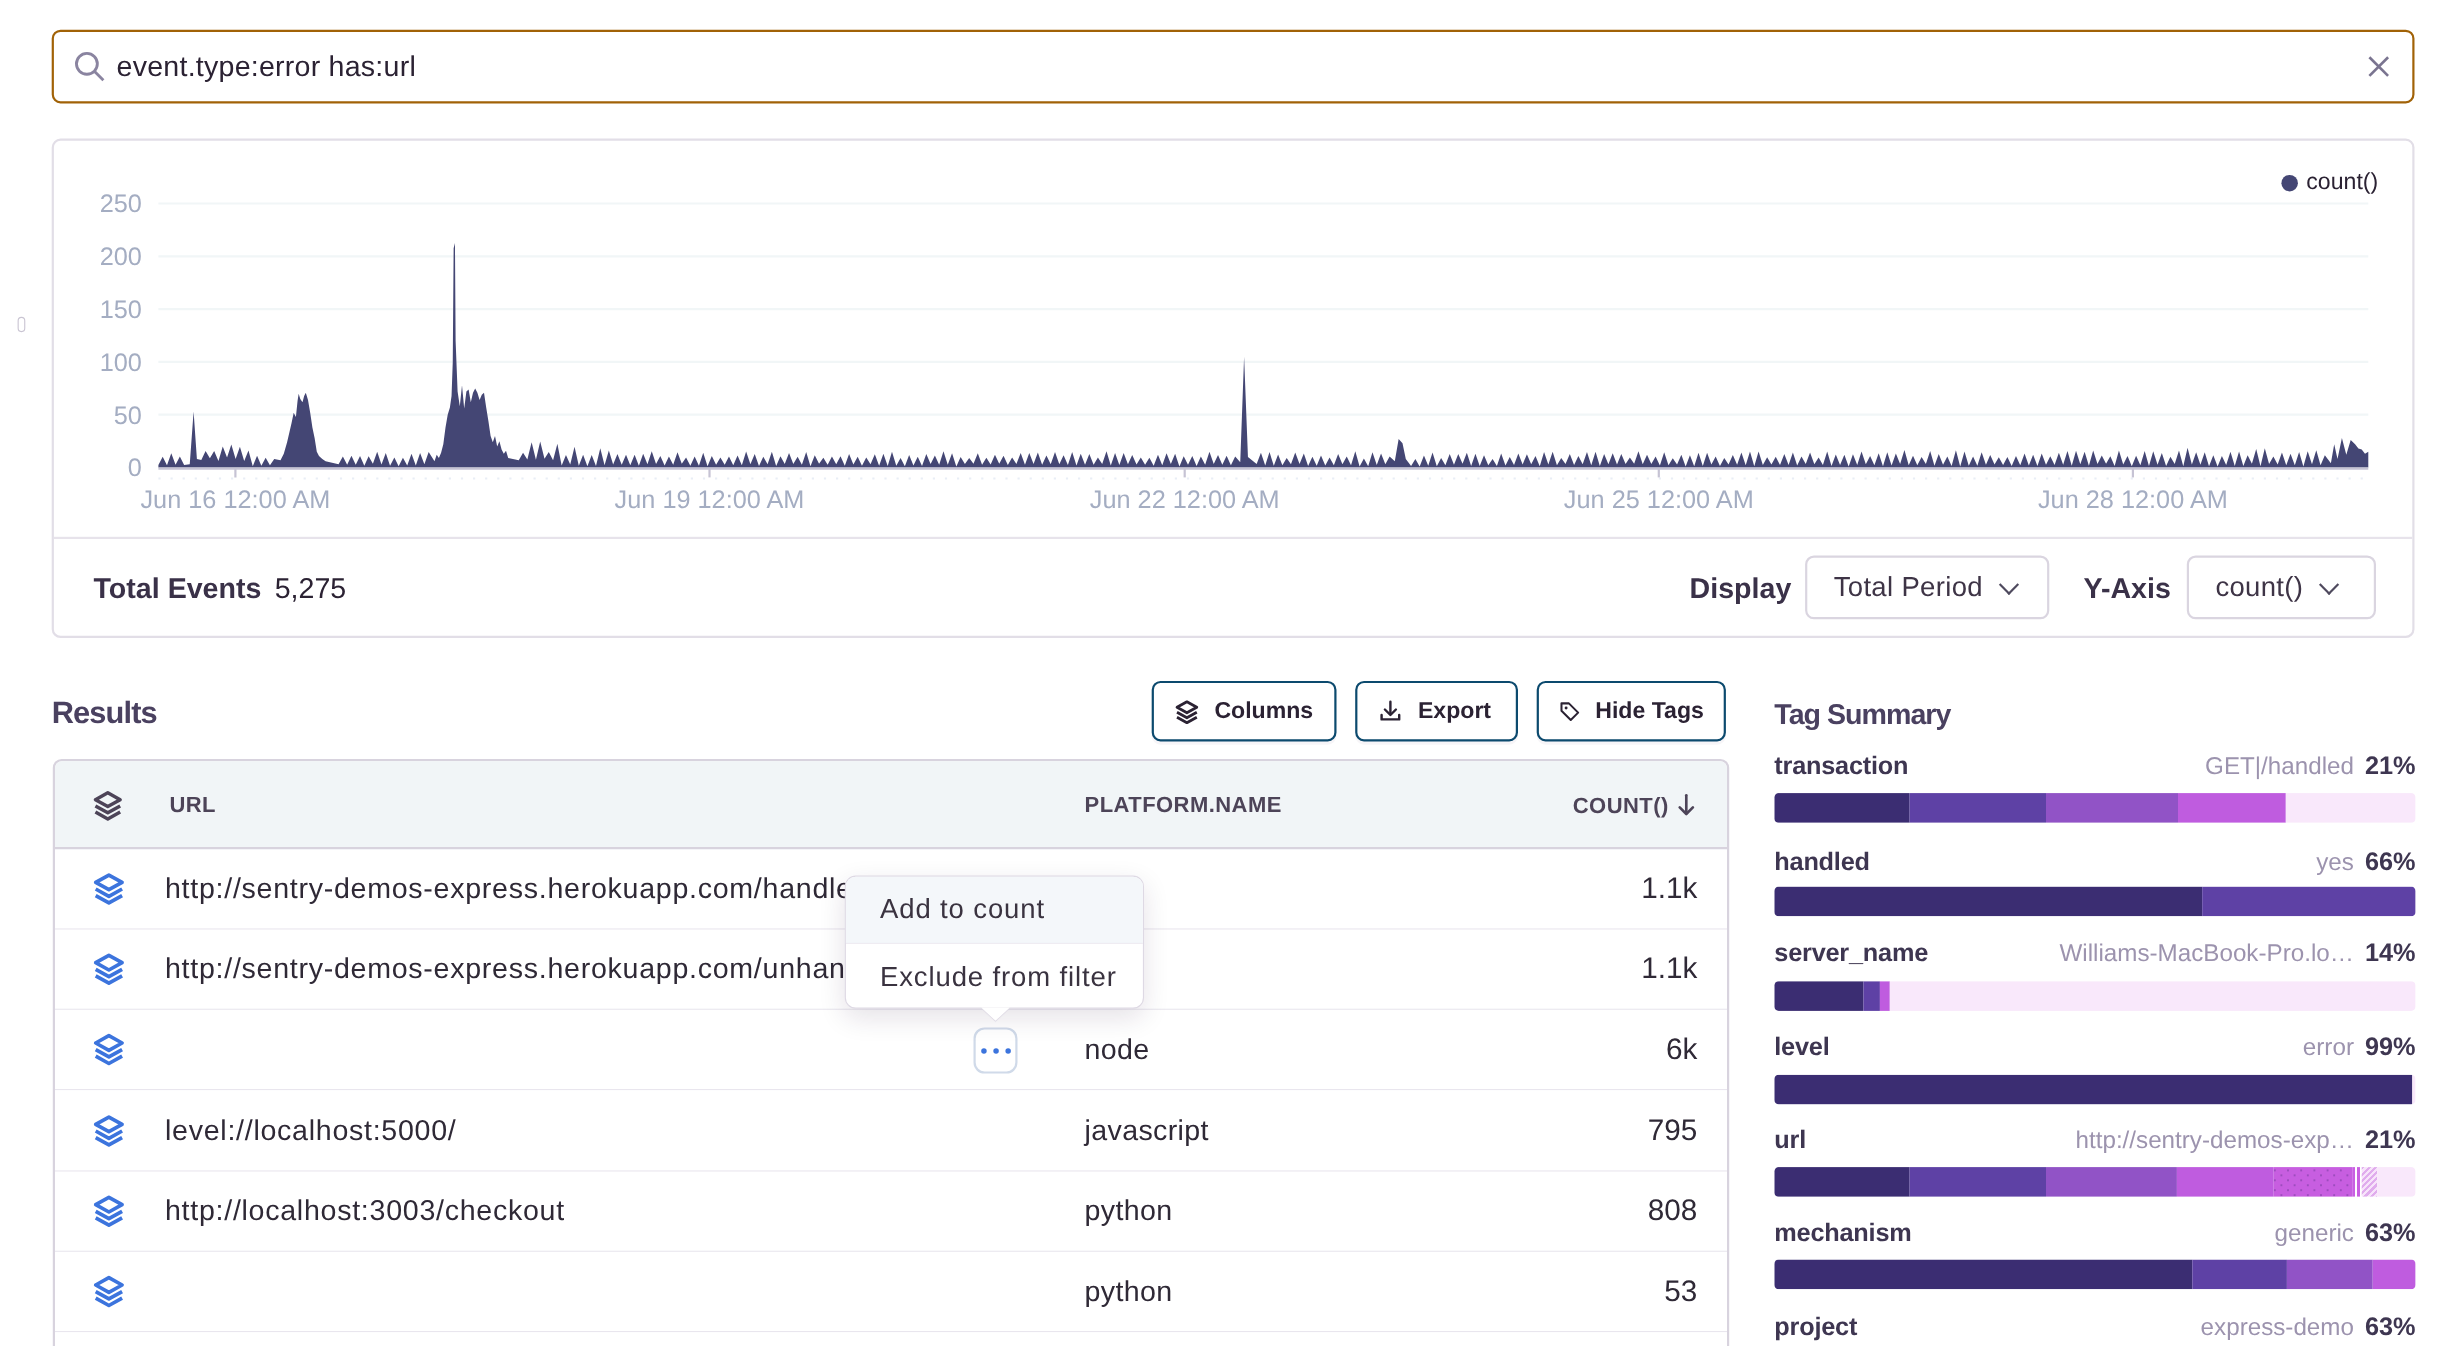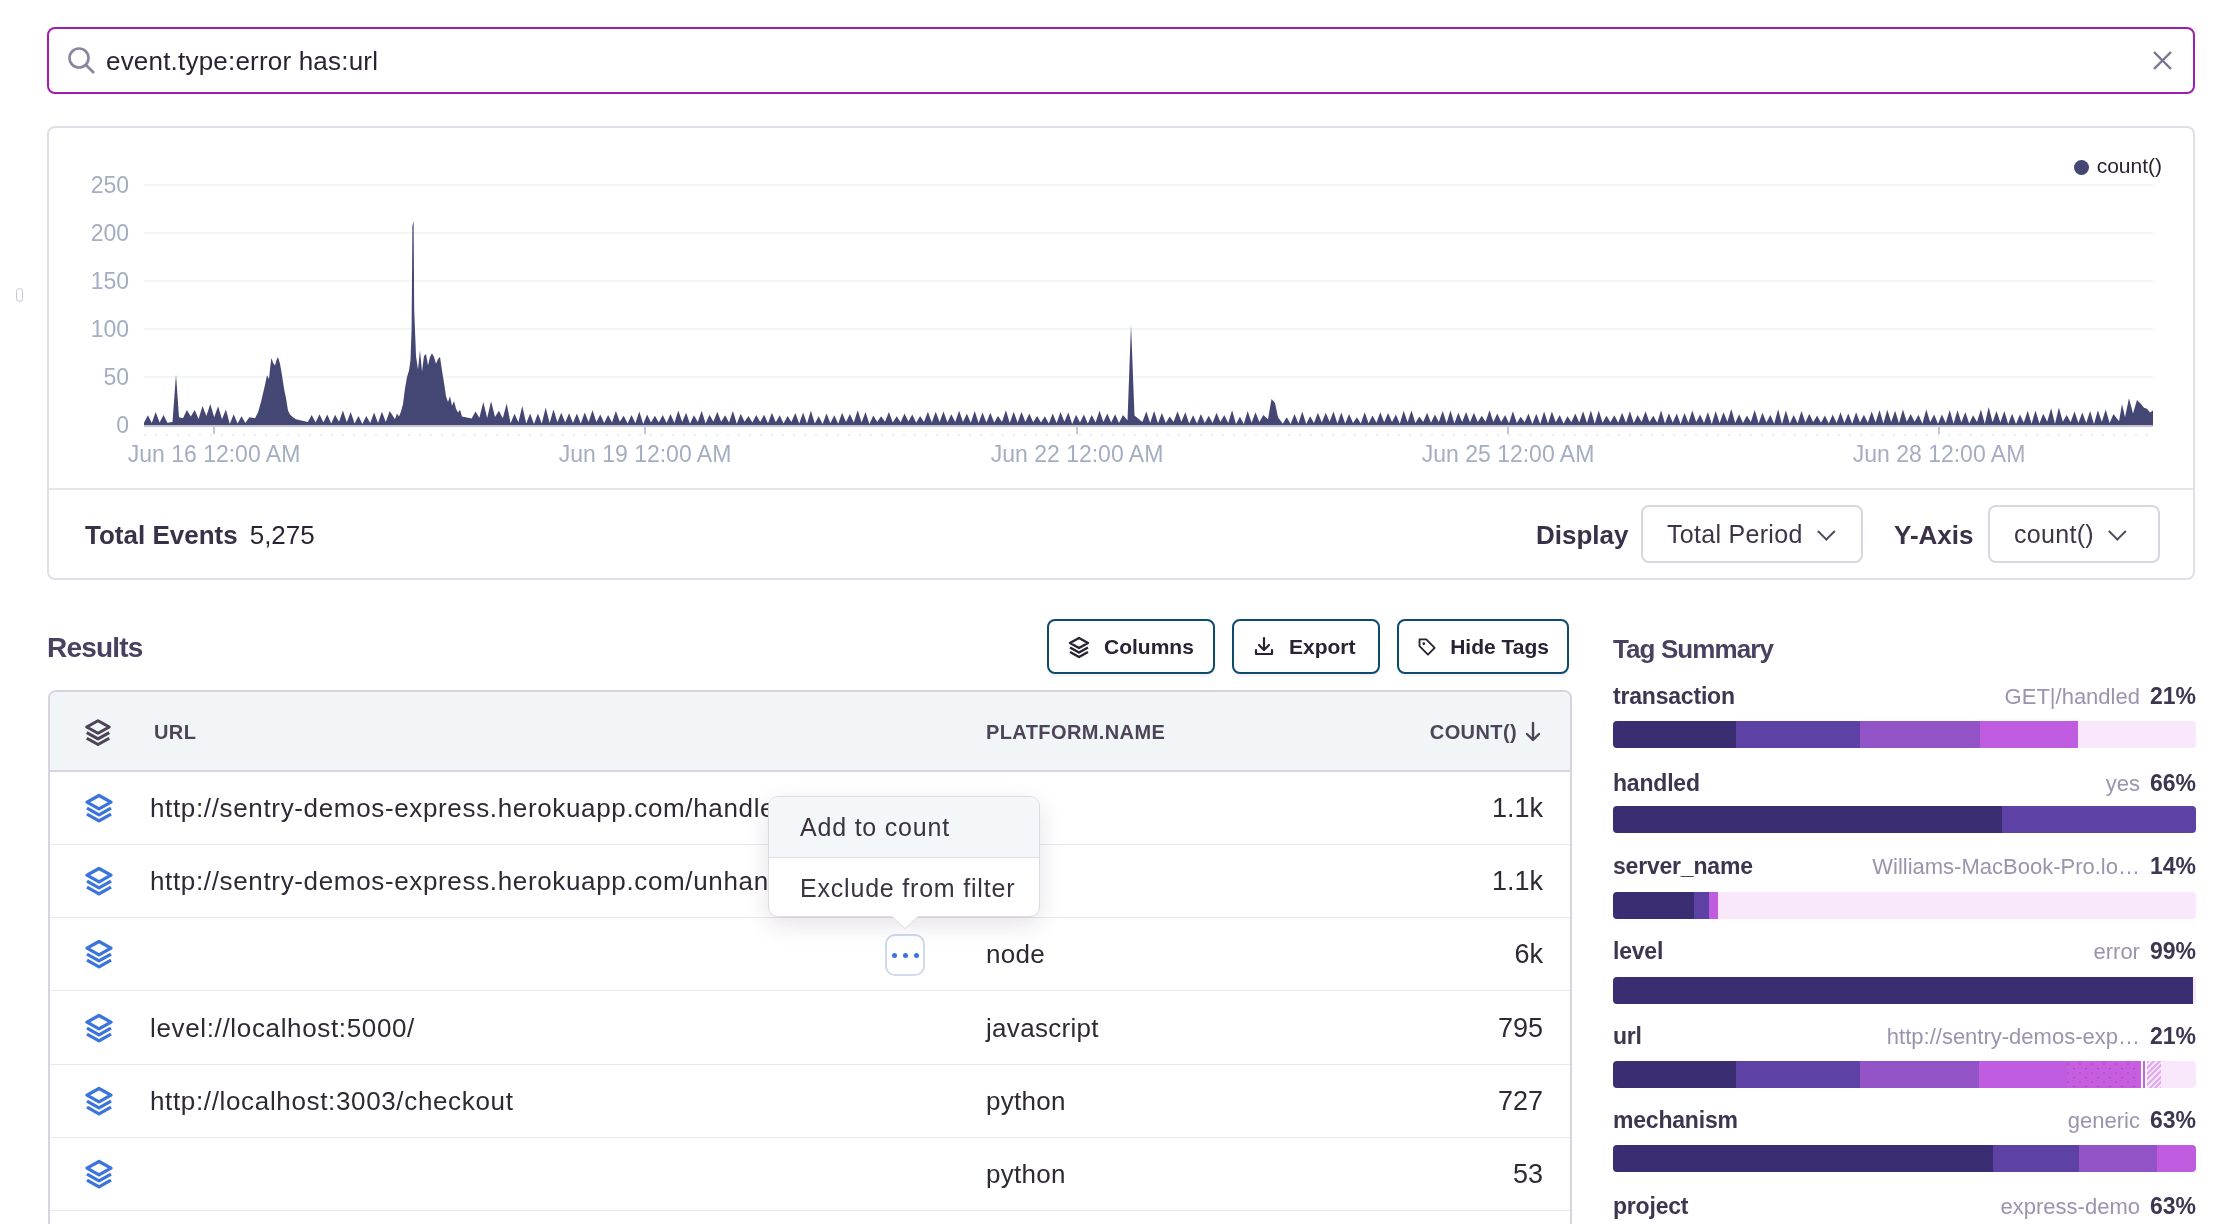--- a/index.html
+++ b/index.html
@@ -1,19 +1,19 @@
 <!DOCTYPE html>
 <html><head><meta charset="utf-8"><style>
 * { margin:0; padding:0; box-sizing:border-box; }
 body { width:2234px; height:1224px; background:#fff; position:relative; overflow:hidden;
   font-family:"Liberation Sans",sans-serif; color:#2f2936; }
 .abs { position:absolute; }
 
 
-.search { left:47px; top:27px; width:2148px; height:67px; border:2px solid #a21caf;
+.search { left:47px; top:27px; width:2148px; height:67px; border:2px solid #a16207;
   border-radius:8px; background:#fff; }
 .search .q { position:absolute; left:57px; top:50%; transform:translateY(-50%);
   font-size:26px; color:#2B2233; letter-spacing:0.2px; }
 
 
 .panel { left:47px; top:126px; width:2148px; height:454px; border:2px solid #E2DEE7;
   border-radius:8px; background:#fff; }
 .legend { position:absolute; right:31px; top:26px; font-size:21px; color:#2B2233; }
 .legend .dot { display:inline-block; width:15px; height:15px; border-radius:50%;
   background:#444674; margin-right:8px; vertical-align:-2px; }
@@ -214,21 +214,21 @@
       <span class="cell-count">795</span>
     </div>
 <div class="trow" style="top:373px;text-align:center;">
       <span class="rowicon"><svg width="32" height="32" viewBox="0 0 24 24" fill="none" stroke="#3C74DD" stroke-width="2.5" stroke-linejoin="round">
           <path d="M12 3 L21 8 L12 13 L3 8 Z"></path>
           <path d="M3 12.5 L12 17.5 L21 12.5"></path>
           <path d="M3 17 L12 22 L21 17"></path>
         </svg></span>
       <span class="cell-url">http://localhost:3003/checkout</span>
       <span class="cell-plat">python</span>
-      <span class="cell-count">727</span>
+      <span class="cell-count">808</span>
     </div>
 <div class="trow" style="top:446px;">
       <span class="rowicon"><svg width="32" height="32" viewBox="0 0 24 24" fill="none" stroke="#3C74DD" stroke-width="2.5" stroke-linejoin="round">
           <path d="M12 3 L21 8 L12 13 L3 8 Z"></path>
           <path d="M3 12.5 L12 17.5 L21 12.5"></path>
           <path d="M3 17 L12 22 L21 17"></path>
         </svg></span>
       <span class="cell-plat">python</span>
       <span class="cell-count">53</span>
     </div>

